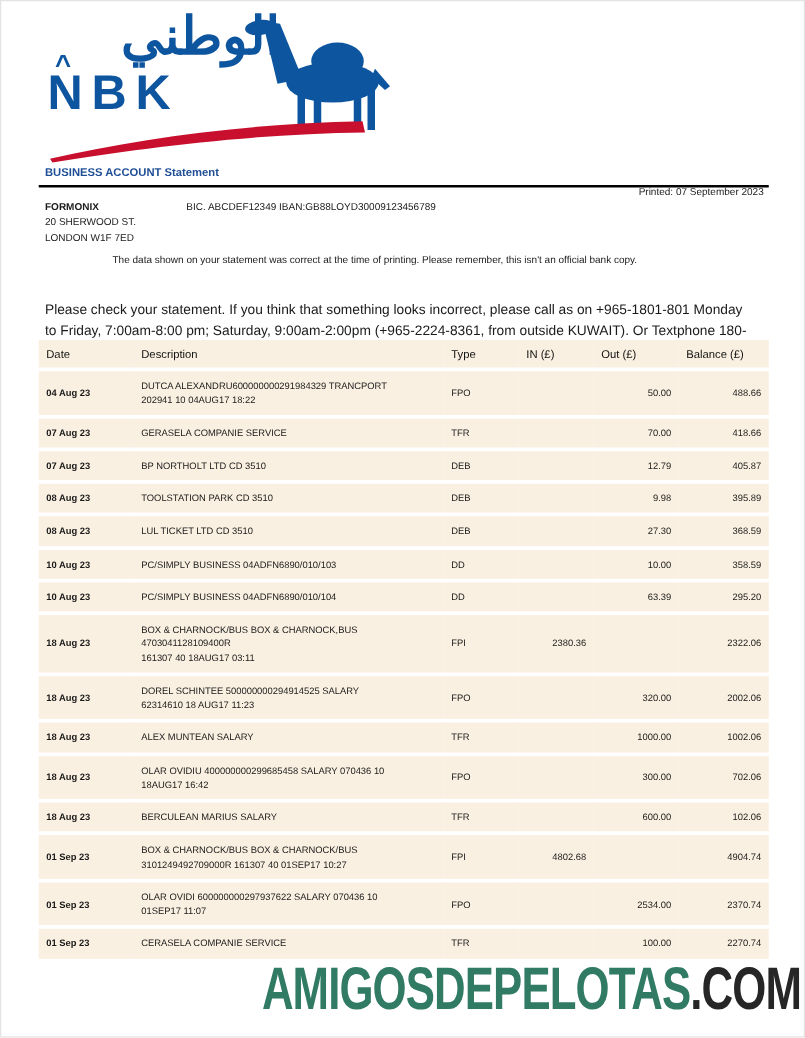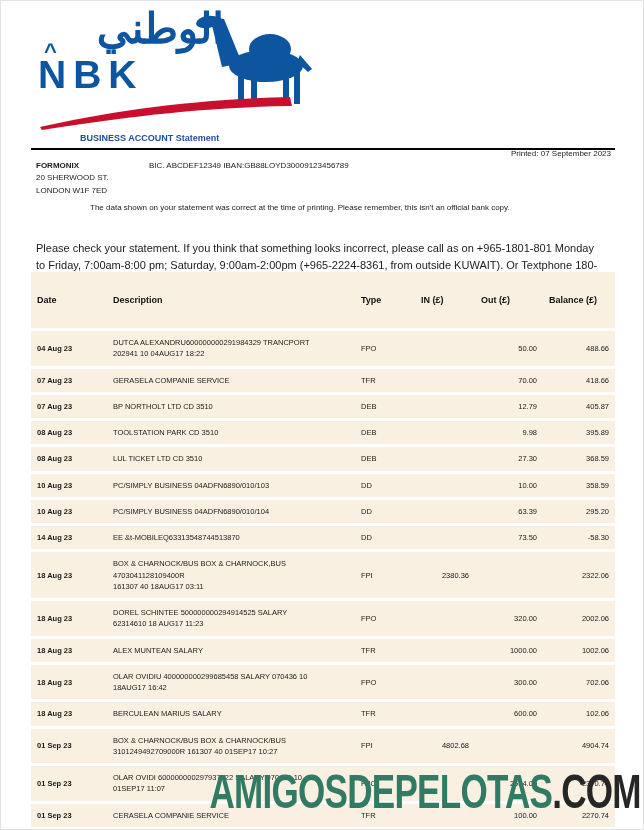--- a/index.html
+++ b/index.html
@@ -28,21 +28,21 @@
   .nbk-caret {
     position:absolute; left:6px; top:-14px;
     font-size:22px; letter-spacing:0; color:#0e55a0;
   }
   .camel-svg { position:absolute; left:152px; top:6px; }
   .swoosh-svg { position:absolute; left:4px; top:90px; }
 
   
   .stmt-title {
     position:absolute; left:35px; top:132px;
-    font-size:9px; font-weight:bold; color:#1f4e96;margin-left:44px;
+    font-size:9px; font-weight:bold; color:#1f4e96;
   }
   .printed {
     position:absolute; right:32px; top:132px;
     font-size:8px; color:#222;margin-top:16px;
   }
   .header-rule {
     position:absolute; left:30px; top:147px; width:584px;
     border-top:2px solid #000;
   }
 
@@ -66,22 +66,22 @@
   }
 
   
   table.txns {
     position:absolute; left:30px; top:268px; width:584px;
     border-collapse:separate; border-spacing:0 3px;
     table-layout:fixed;
   }
   table.txns th, table.txns td { background:#faf0e1; }
   table.txns th {
-    font-size:9px; font-weight:bold; color:#111;
-    padding:23px 6px; text-align:left; white-space:nowrap;
+    font-size:9px; font-weight:normal; color:#111;
+    padding:6px 6px; text-align:left; white-space:nowrap;
   }
   table.txns td {
     font-size:7.5px; color:#1a1a1a;
     padding:6px 6px; vertical-align:middle;
   }
   .col-date { width:76px; }
   .col-desc { width:248px; }
   .col-type { width:60px; }
   .col-in   { width:60px; }
   .col-out  { width:68px; }
@@ -221,28 +221,20 @@
   <tr>
     <td class="c-date">10 Aug 23</td>
     <td class="c-desc">PC/SIMPLY BUSINESS 04ADFN6890/010/104</td>
     <td class="c-type">DD</td>
     <td class="num c-in"></td>
     <td class="num c-out">63.39</td>
     <td class="num c-bal">295.20</td>
   </tr>
 
 
-  <tr>
-    <td class="c-date">14 Aug 23</td>
-    <td class="c-desc">EE &amp;t-MOBILEQ63313548744513870</td>
-    <td class="c-type">DD</td>
-    <td class="num c-in"></td>
-    <td class="num c-out">73.50</td>
-    <td class="num c-bal">-58.30</td>
-  </tr>
 
   <tr>
     <td class="c-date">18 Aug 23</td>
     <td class="c-desc">BOX &amp; CHARNOCK/BUS BOX &amp; CHARNOCK,BUS 4703041128109400R
 161307 40 18AUG17 03:11</td>
     <td class="c-type">FPI</td>
     <td class="num c-in">2380.36</td>
     <td class="num c-out"></td>
     <td class="num c-bal">2322.06</td>
   </tr>

